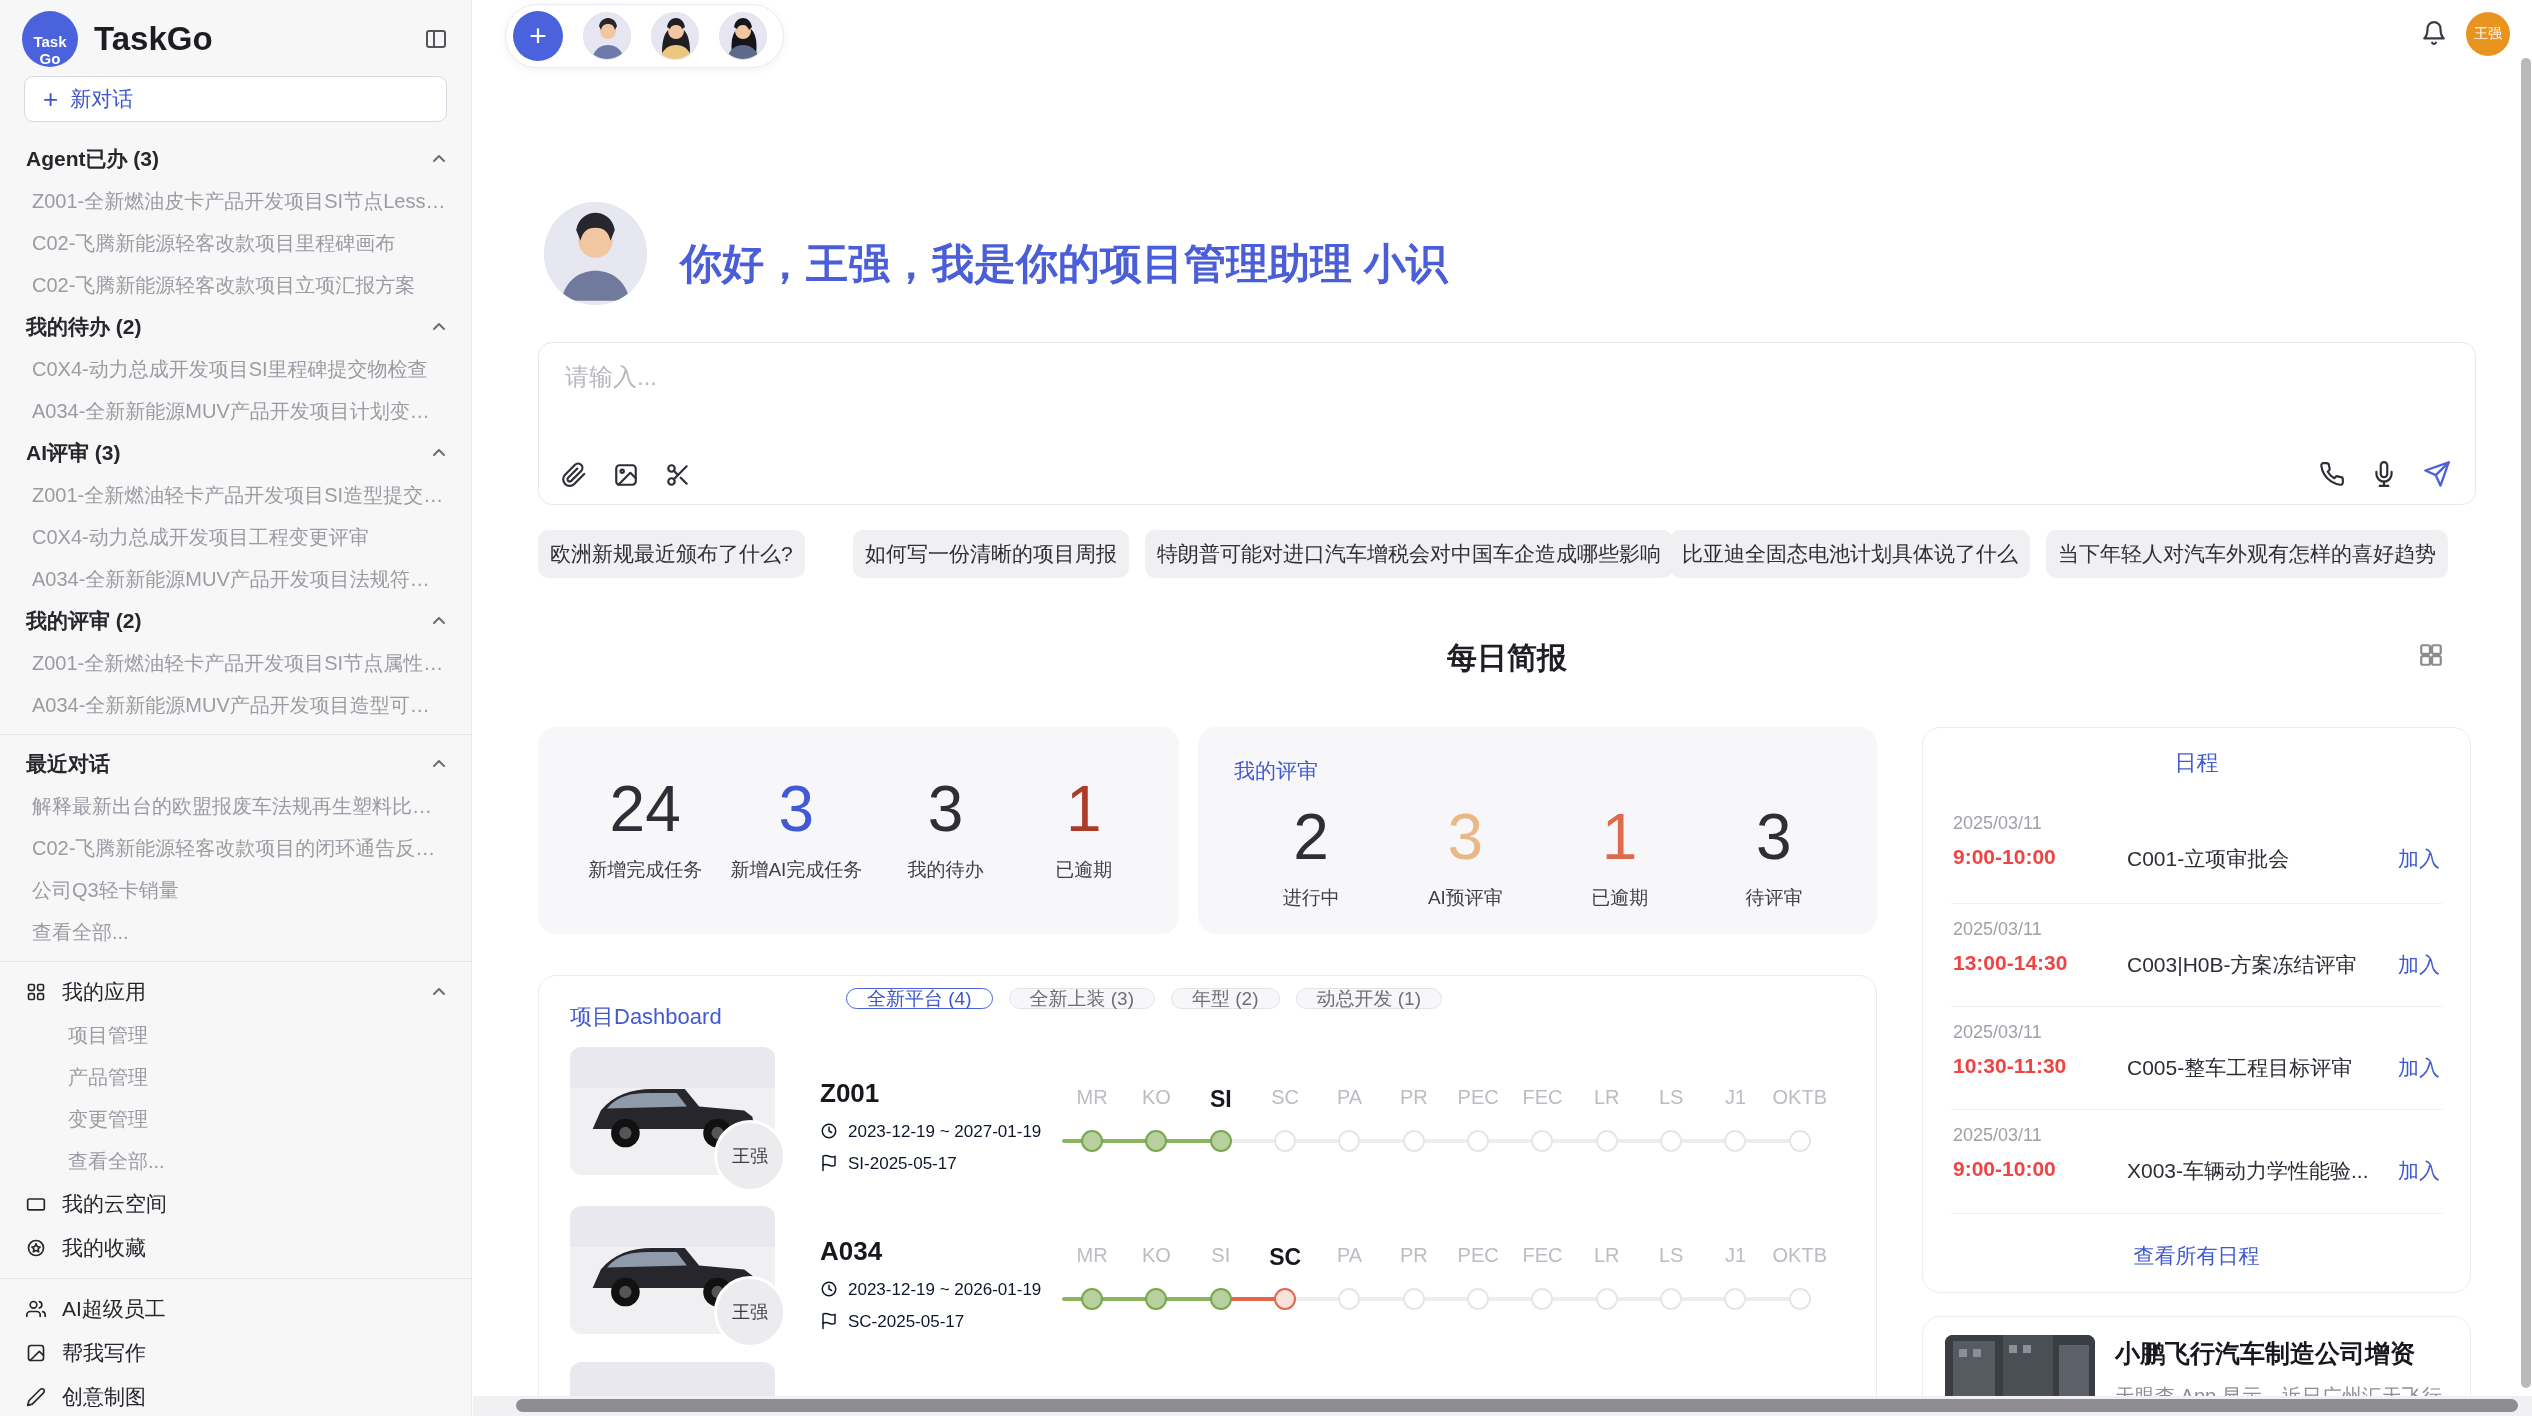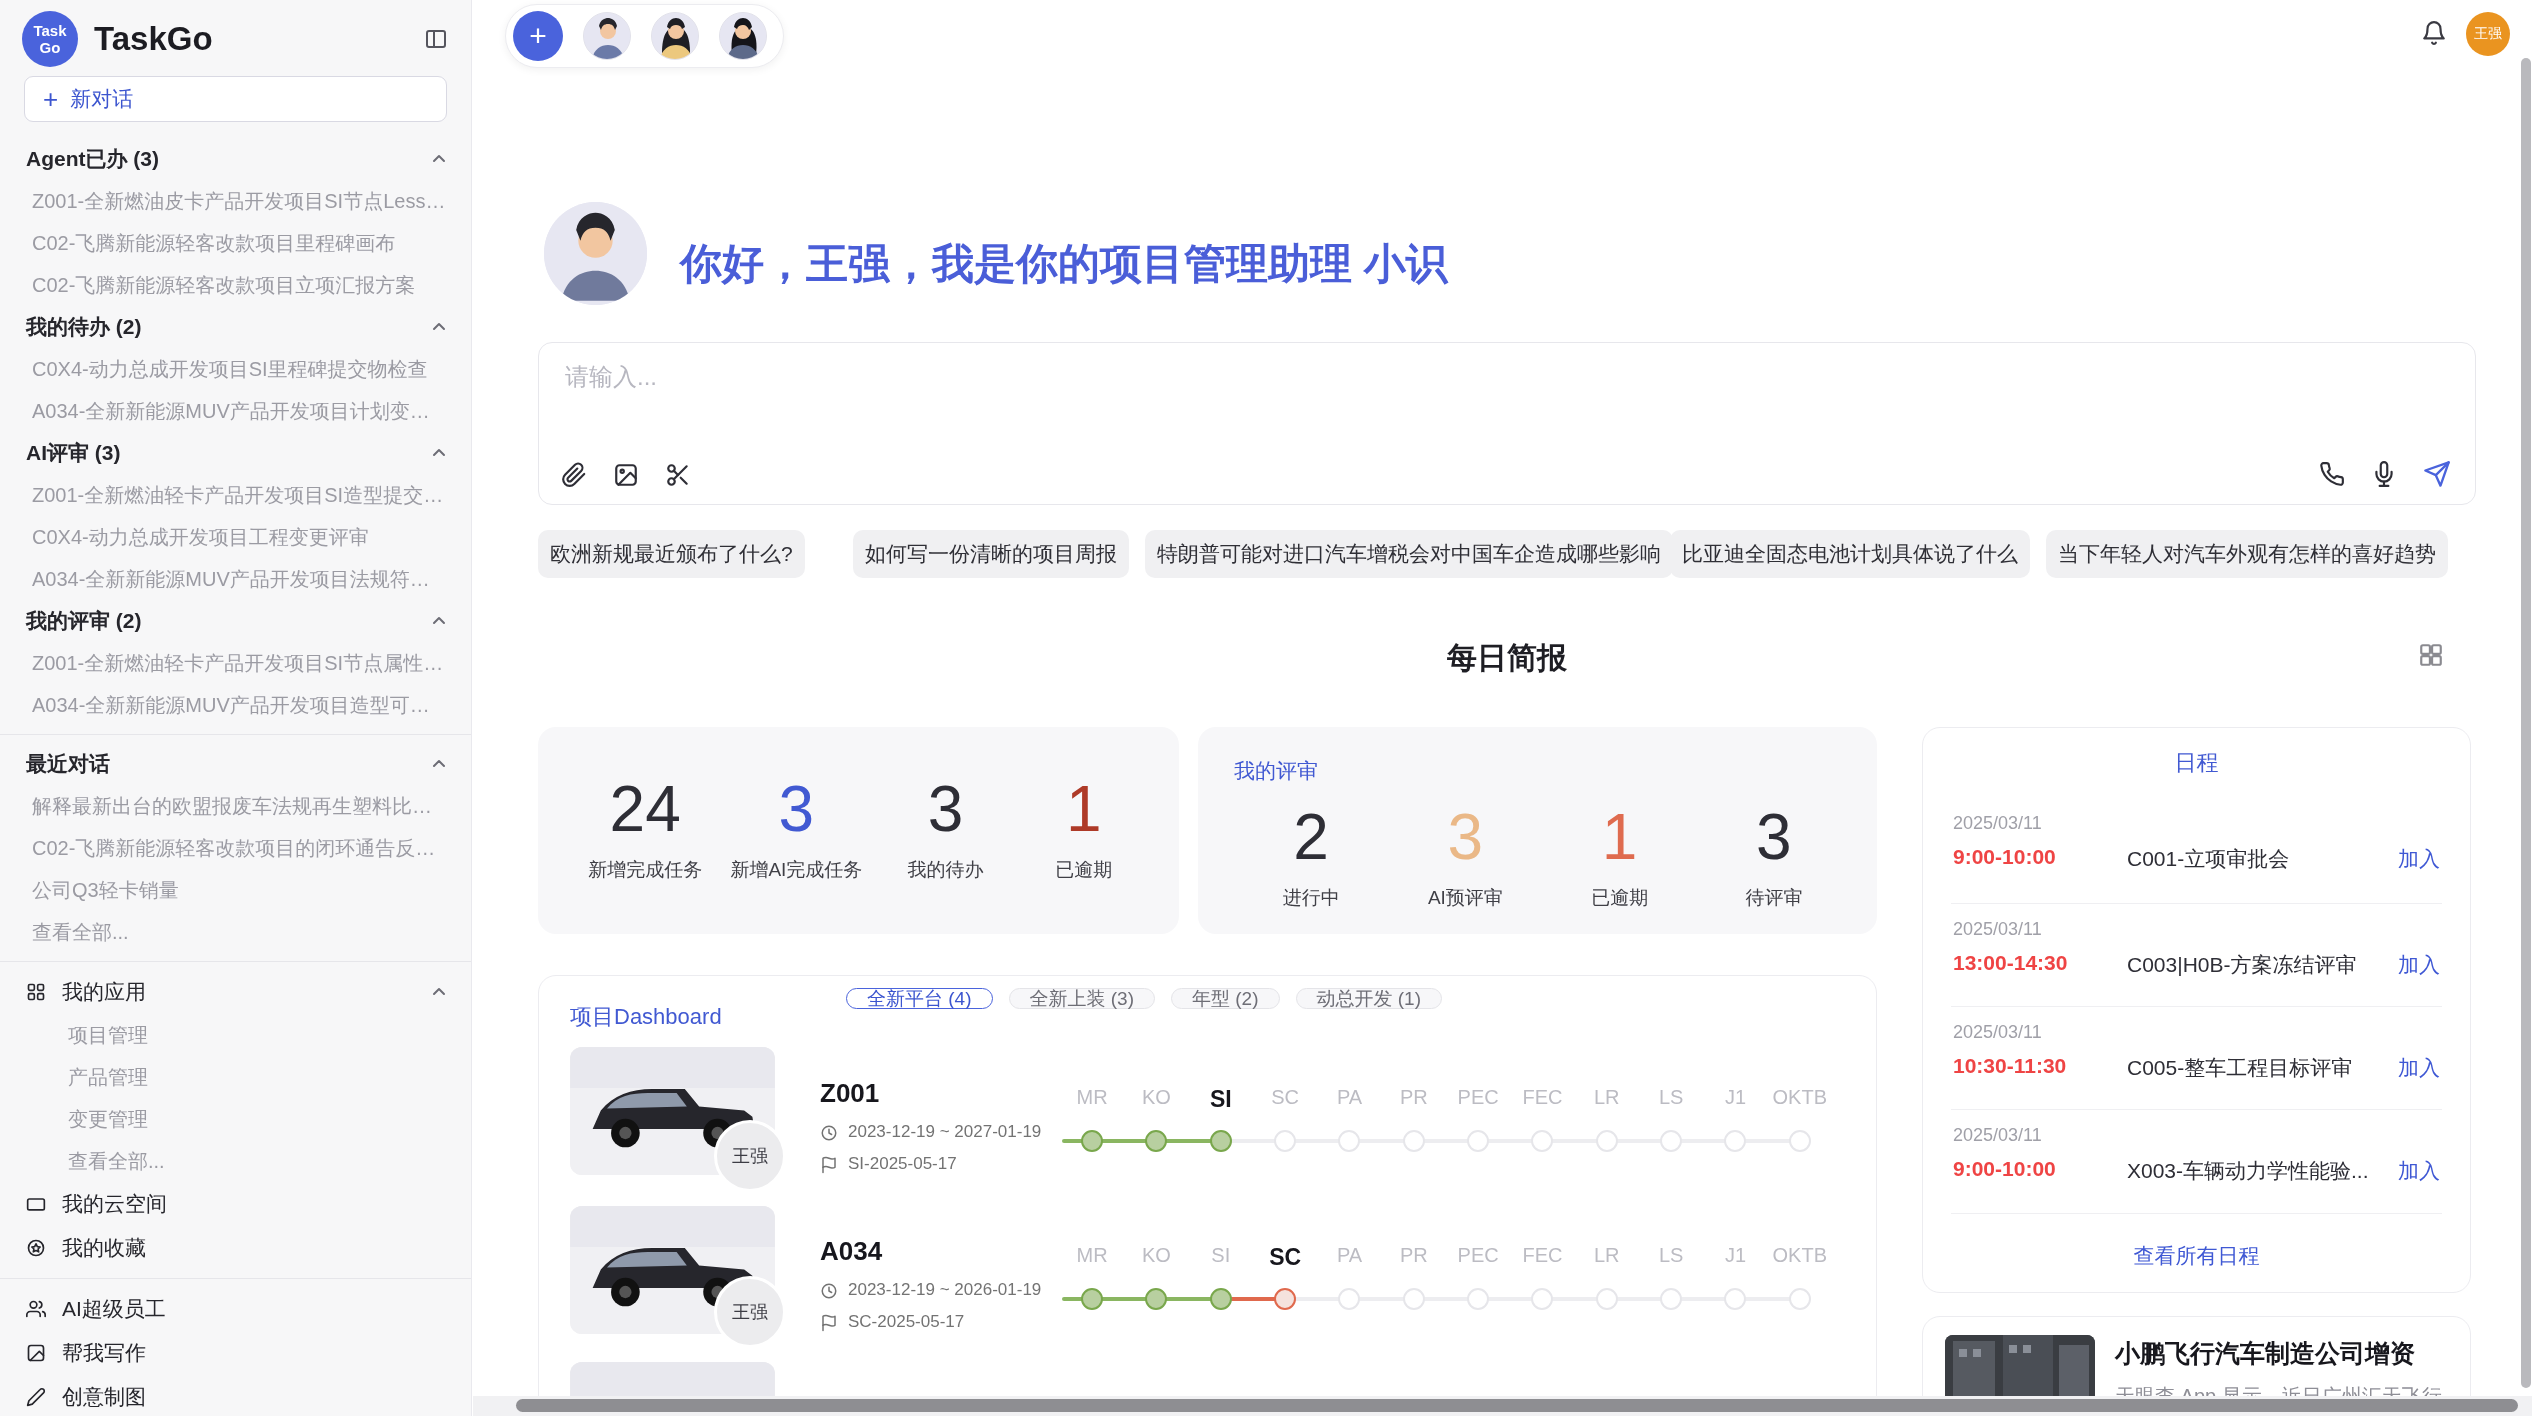--- a/index.html
+++ b/index.html
@@ -7,21 +7,21 @@
   #screen{position:relative;width:2532px;height:1416px;overflow:hidden;
           font-family:"Liberation Sans","DejaVu Sans",sans-serif;color:#2e2e36;background:#fff;}
   .abs{position:absolute;}
   svg.ic{display:block;fill:none;stroke:currentColor;stroke-width:2;stroke-linecap:round;stroke-linejoin:round;}
 
   
   #sidebar{position:absolute;left:0;top:0;width:472px;height:1416px;background:#f7f7f8;
            border-right:1px solid #e9e9ee;overflow:hidden;}
   .side-header{display:flex;align-items:center;padding:14px 22px 8px 22px;height:72px;}
   .logo{width:56px;height:56px;border-radius:50%;background:#4a63dc;color:#fff;display:flex;
-        flex-direction:column;align-items:center;justify-content:center;font-size:15px;font-weight:bold;line-height:17px;}
+        flex-direction:column;align-items:center;justify-content:flex-end;font-size:15px;font-weight:bold;line-height:17px;}
   .side-title{font-size:33px;font-weight:bold;color:#1c1c22;margin-left:16px;flex:1;}
   .collapse{color:#55555e;cursor:pointer;}
   .new-chat{margin:4px 24px 16px 24px;height:46px;background:#fff;border:1px solid #d9d9e3;border-radius:9px;
             display:flex;align-items:center;padding:0 18px;color:#3c55cf;font-size:21px;gap:12px;cursor:pointer;}
   .new-chat .plus{font-size:26px;line-height:26px;}
   .sec-head{display:flex;align-items:center;justify-content:space-between;
             padding:9px 24px 9px 26px;font-size:21px;font-weight:600;color:#26262c;height:42px;}
   .sec-head .chev{color:#6d6d76;}
   .side-item{height:42px;line-height:24px;padding:9px 22px 9px 32px;font-size:20px;color:#9b9ba3;
              white-space:nowrap;overflow:hidden;text-overflow:ellipsis;cursor:pointer;}
@@ -75,21 +75,21 @@
   .dash{left:538px;top:975px;width:1339px;height:500px;background:#fff;border:1px solid #ececf0;border-radius:18px;}
   .dash-title{left:570px;top:1002px;font-size:22px;color:#4159d2;}
   .tabs{left:846px;top:988px;display:flex;gap:16px;}
   .tab{height:21px;border-radius:19px;display:flex;align-items:center;padding:0 20px;font-size:19px;
        border:1px solid #e4e4e8;color:#6e6e76;background:#f7f7f9;white-space:nowrap;cursor:pointer;}
   .tab.active{border:1px solid #4a63dc;color:#3c55cf;background:#fff;}
   .car-box{width:205px;height:128px;border-radius:12px;overflow:hidden;background:#f2f2f4;}
   .owner{width:72px;height:72px;border-radius:50%;background:#ececee;border:3px solid #fff;
          display:flex;align-items:center;justify-content:center;font-size:18px;color:#3c3c44;}
   .proj-code{font-size:26px;font-weight:bold;color:#17171d;}
-  .proj-meta{display:flex;align-items:flex-end;gap:10px;font-size:17px;color:#737373;}
+  .proj-meta{display:flex;align-items:flex-start;gap:10px;font-size:17px;color:#0f172a;}
   .ms-labels{display:flex;width:772px;}
   .ms-labels span{width:64.33px;text-align:center;font-size:20px;color:#bcbcc3;}
   .ms-labels span.current{font-size:23px;font-weight:bold;color:#17171d;}
   .ms-track{width:772px;height:22px;}
   .ms-track .base{position:absolute;left:32px;width:708px;top:9px;height:4px;background:#ededf0;border-radius:2px;}
   .ms-track .done-line{position:absolute;left:2px;top:9px;height:4px;background:#8ab661;border-radius:2px;z-index:1;}
   .ms-track .risk-line{position:absolute;top:9px;height:4px;background:#e0694d;z-index:1;}
   .ms-dots{position:absolute;left:0;top:0;display:flex;width:772px;z-index:2;}
   .ms-dots i{width:64.33px;display:flex;justify-content:center;}
   .ms-dots b{width:22px;height:22px;border-radius:50%;background:#fff;border:2px solid #e6e6ea;}

